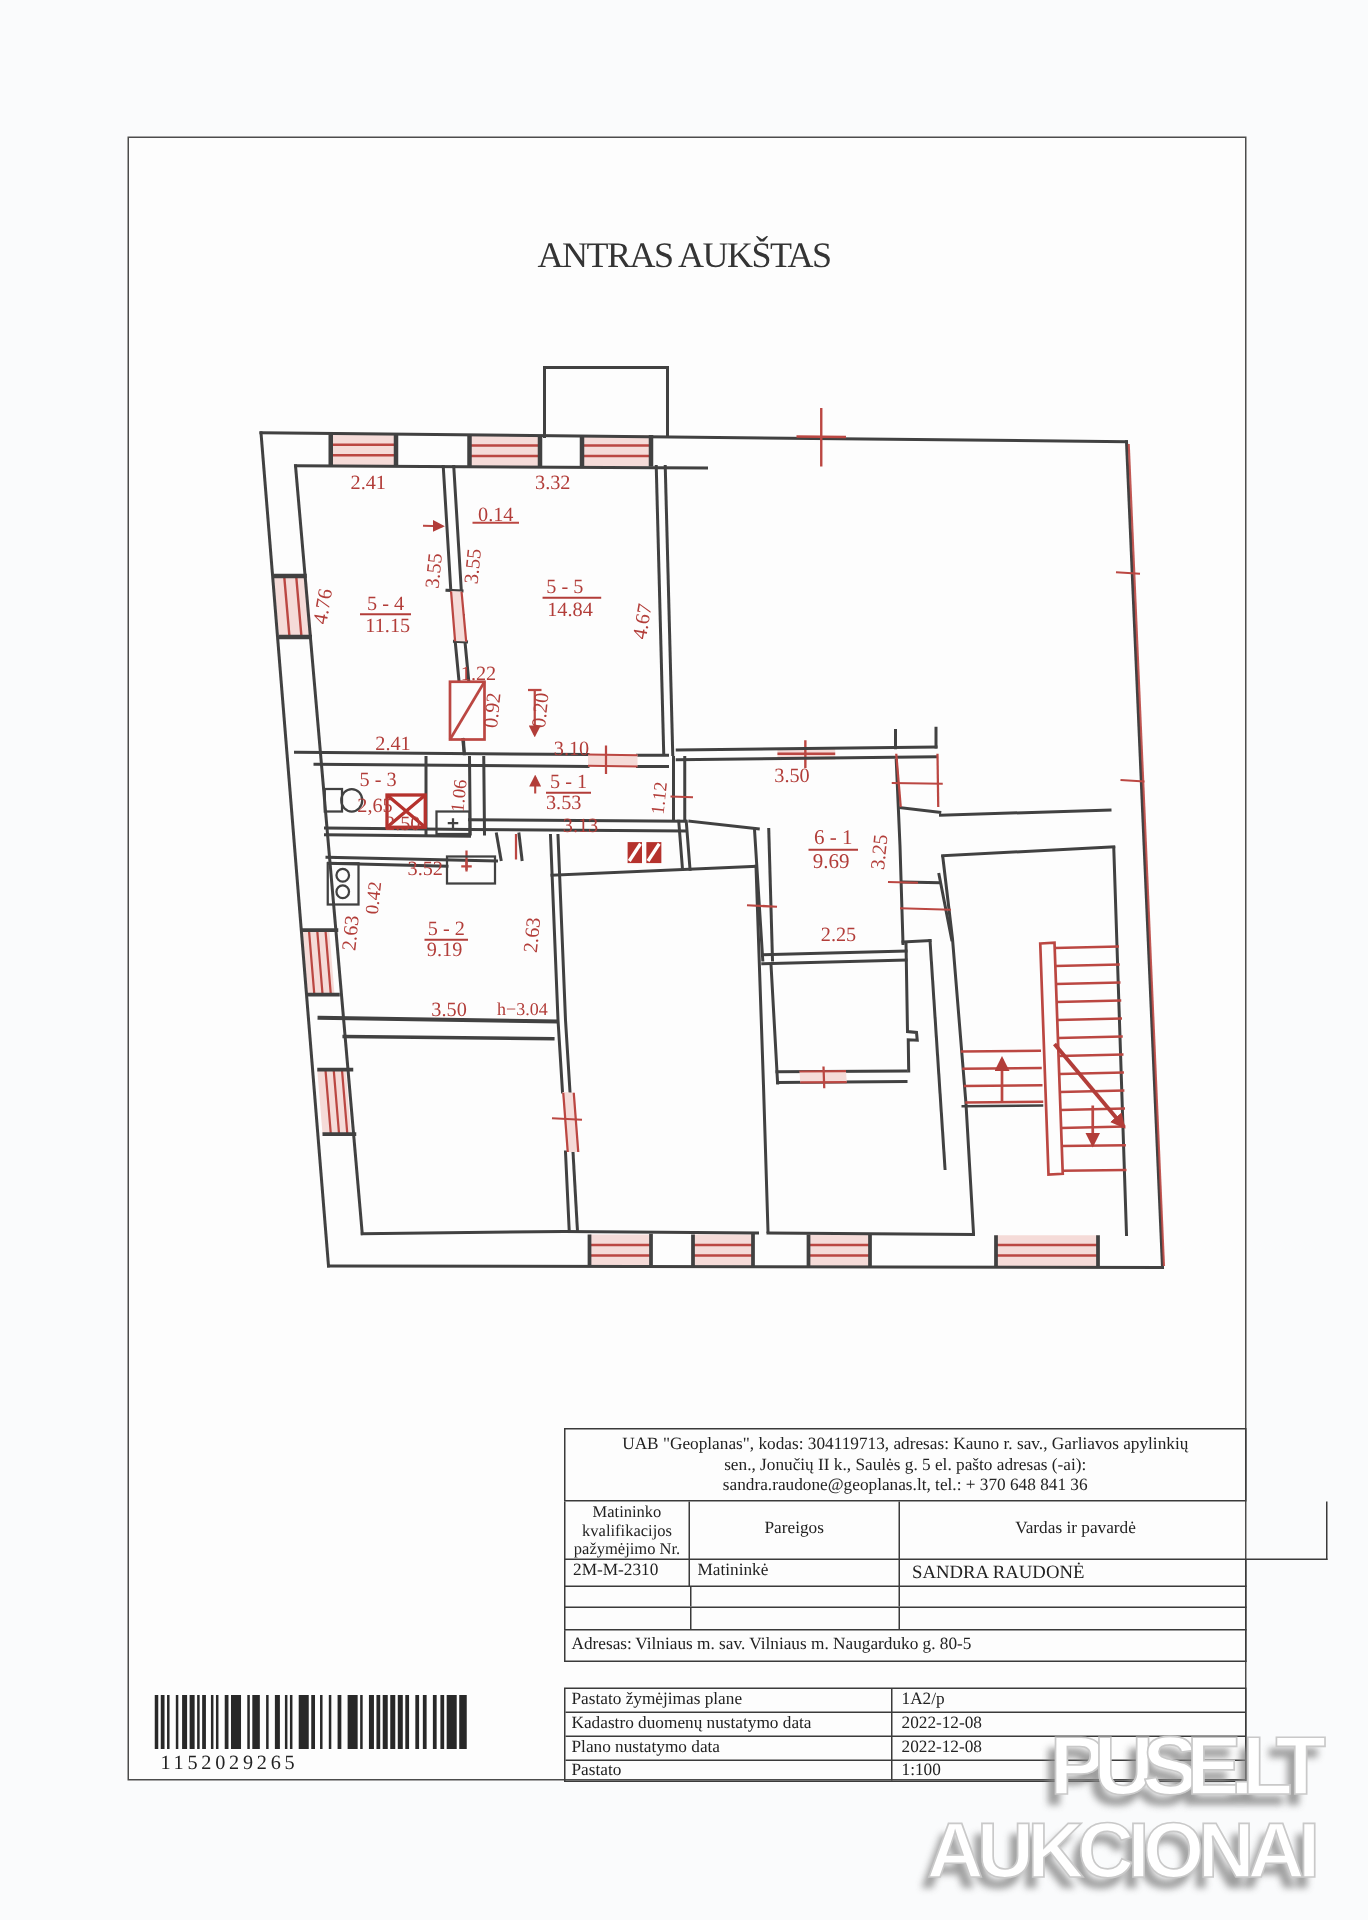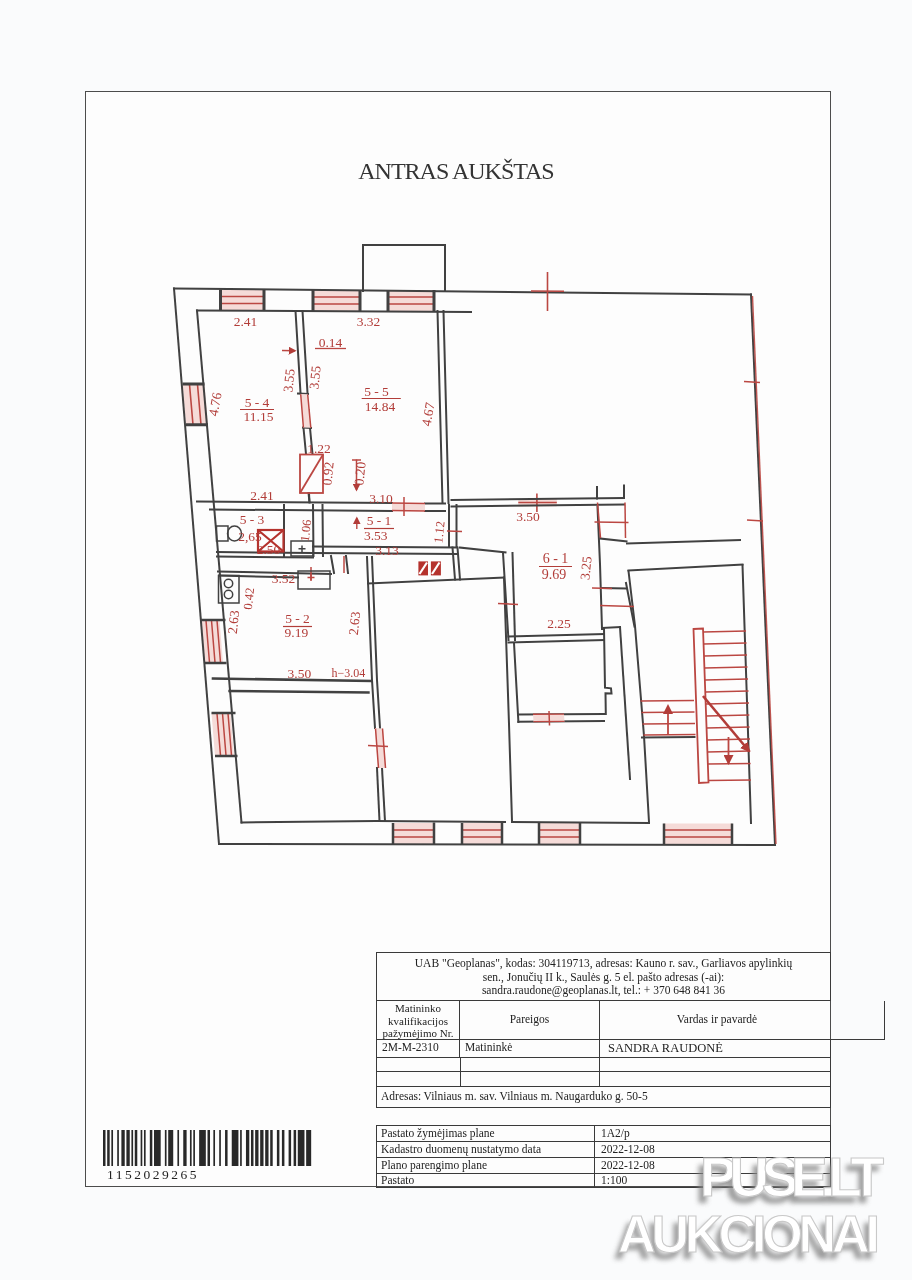--- a/index.html
+++ b/index.html
@@ -399,32 +399,32 @@
 <div class="abs" style="left:376px;top:1058px;width:455px;height:14px;border:1.2px solid #3a3a3a;border-top:none;box-sizing:border-box;">
   <div class="abs" style="left:83px;top:0;width:1.2px;height:100%;background:#3a3a3a;"></div>
   <div class="abs" style="left:222px;top:0;width:1.2px;height:100%;background:#3a3a3a;"></div>
 </div>
 
 <div class="abs" style="left:376px;top:1072px;width:455px;height:15px;border:1.2px solid #3a3a3a;border-top:none;box-sizing:border-box;">
   <div class="abs" style="left:83px;top:0;width:1.2px;height:100%;background:#3a3a3a;"></div>
   <div class="abs" style="left:222px;top:0;width:1.2px;height:100%;background:#3a3a3a;"></div>
 </div>
 
-<div class="abs" style="left:376px;top:1087px;width:455px;height:21px;border:1.2px solid #3a3a3a;border-top:none;box-sizing:border-box;font-size:11.5px;color:#222;padding:3px 0 0 4px;">Adresas: Vilniaus m. sav. Vilniaus m. Naugarduko g. 50-5</div>
+<div class="abs" style="left:376px;top:1087px;width:455px;height:21px;border:1.2px solid #3a3a3a;border-top:none;box-sizing:border-box;font-size:11.5px;color:#222;padding:3px 0 0 4px;">Adresas: Vilniaus m. sav. Vilniaus m. Naugarduko g. 80-5</div>
 
 <div class="abs" style="left:376px;top:1124.5px;width:455px;height:63.5px;border:1.2px solid #3a3a3a;box-sizing:border-box;font-size:11.5px;color:#222;text-decoration:underline;">
   <div class="abs" style="left:217px;top:0;width:1.2px;height:100%;background:#3a3a3a;"></div>
   <div class="abs" style="left:0;top:15.5px;width:100%;height:1.2px;background:#3a3a3a;"></div>
   <div class="abs" style="left:0;top:31.5px;width:100%;height:1.2px;background:#3a3a3a;"></div>
   <div class="abs" style="left:0;top:47px;width:100%;height:1.2px;background:#3a3a3a;"></div>
   <div class="abs" style="left:4px;top:1px;">Pastato žymėjimas plane</div>
   <div class="abs" style="left:224px;top:1px;">1A2/p</div>
   <div class="abs" style="left:4px;top:17px;">Kadastro duomenų nustatymo data</div>
   <div class="abs" style="left:224px;top:17px;">2022-12-08</div>
-  <div class="abs" style="left:4px;top:33px;">Plano parengimo plane</div>
+  <div class="abs" style="left:4px;top:33px;">Plano nustatymo data</div>
   <div class="abs" style="left:224px;top:33px;">2022-12-08</div>
   <div class="abs" style="left:4px;top:48.5px;">Pastato</div>
   <div class="abs" style="left:224px;top:48.5px;">1:100</div>
 </div>
 
 <svg class="abs" style="left:103px;top:1130px;" width="209" height="52" viewBox="0 0 200 52" preserveAspectRatio="none">
   <g fill="#282828">
       <rect x="0.0" y="0" width="2.4" height="36"></rect>
       <rect x="4.0" y="0" width="2.4" height="36"></rect>
       <rect x="8.0" y="0" width="1.6" height="36"></rect>

